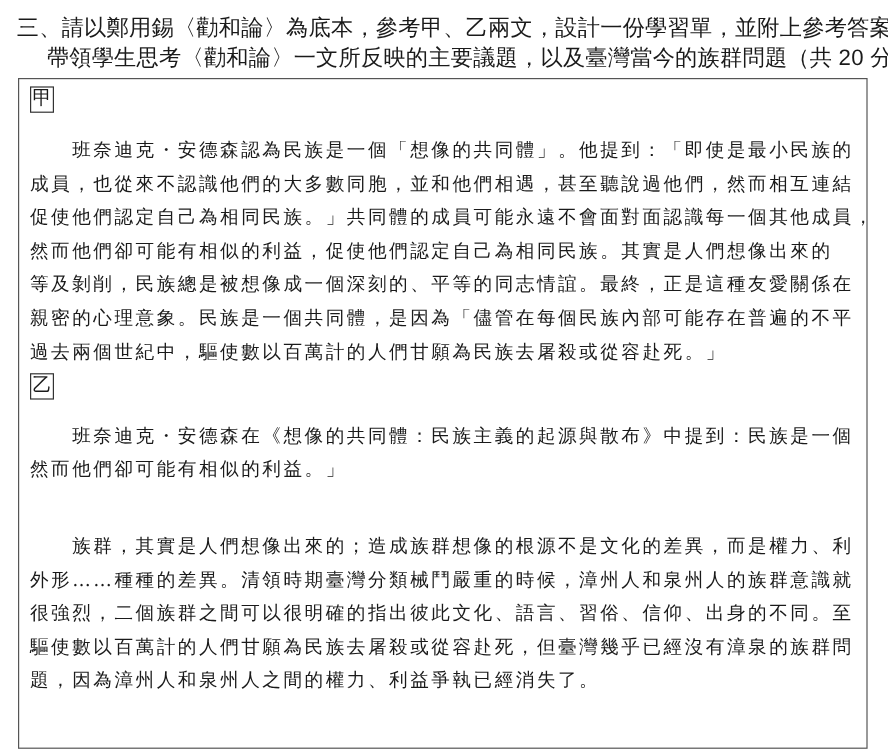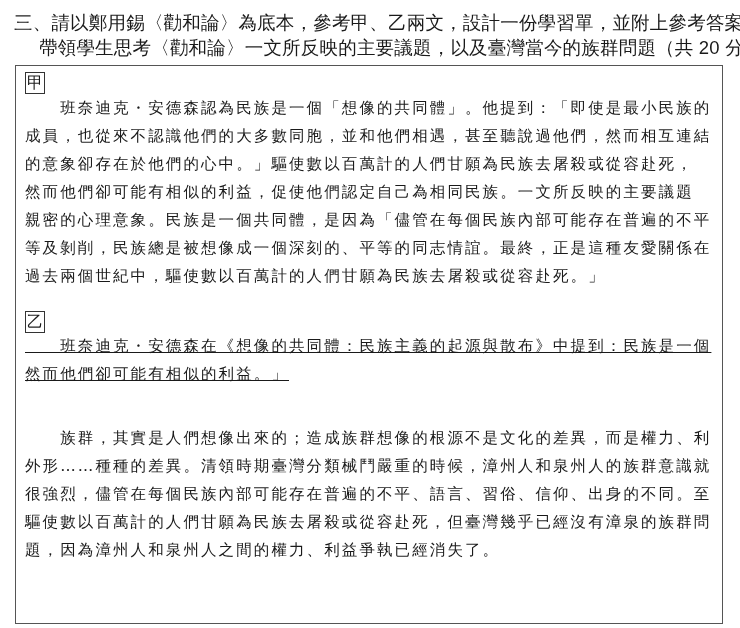--- a/index.html
+++ b/index.html
@@ -10,49 +10,49 @@
   .q1 { top:10px; }
   .q2 { top:35px; left:39px; }
   .box { position:absolute; left:15px; top:65px; width:708px; height:559px;
          border:1.5px solid #555; box-sizing:border-box; }
   .label { position:absolute; width:18px; height:20px; border:1px solid #333;
            font-family:"Liberation Sans","DejaVu Sans",sans-serif; font-size:16px;
            line-height:20px; text-align:center; }
   .label-a { left:9px; top:6px; }
   .label-b { left:9px; top:245px; }
   .para { position:absolute; left:9px; width:690px; font-size:15.5px; line-height:28px;
-          letter-spacing:2.1px; text-align:justify; }
+          letter-spacing:2.1px; text-align:justify;margin-top:17px; }
   .line { display:block; white-space:nowrap; height:28px; }
   .pa { top:28px; }
-  .pb1 { top:266px;text-decoration:underline; }
+  .pb1 { top:266px; }
   .pb2 { top:358px; }
 </style>
 </head>
 <body>
 
 <div class="q-line q1">三、請以鄭用錫〈勸和論〉為底本，參考甲、乙兩文，設計一份學習單，並附上參考答案，</div>
 <div class="q-line q2">帶領學生思考〈勸和論〉一文所反映的主要議題，以及臺灣當今的族群問題（共 20 分）</div>
 
 <div class="box">
   <div class="label label-a">甲</div>
   <div class="para pa">
     <span class="line">　　班奈迪克・安德森認為民族是一個「想像的共同體」。他提到：「即使是最小民族的</span>
     <span class="line">成員，也從來不認識他們的大多數同胞，並和他們相遇，甚至聽說過他們，然而相互連結</span>
-    <span class="line">的意象卻存在於他們的心中。」驅使數以百萬計的人們甘願為民族去屠殺或從容赴死，</span>
-    <span class="line">然而他們卻可能有相似的利益，促使他們認定自己為相同民族。一文所反映的主要議題</span>
+    <span class="line">促使他們認定自己為相同民族。」共同體的成員可能永遠不會面對面認識每一個其他成員，</span>
+    <span class="line">然而他們卻可能有相似的利益，促使他們認定自己為相同民族。其實是人們想像出來的</span>
+    <span class="line">等及剝削，民族總是被想像成一個深刻的、平等的同志情誼。最終，正是這種友愛關係在</span>
     <span class="line">親密的心理意象。民族是一個共同體，是因為「儘管在每個民族內部可能存在普遍的不平</span>
-    <span class="line">等及剝削，民族總是被想像成一個深刻的、平等的同志情誼。最終，正是這種友愛關係在</span>
     <span class="line">過去兩個世紀中，驅使數以百萬計的人們甘願為民族去屠殺或從容赴死。」</span>
   </div>
 
   <div class="label label-b">乙</div>
   <div class="para pb1">
     <span class="line">　　班奈迪克・安德森在《想像的共同體：民族主義的起源與散布》中提到：民族是一個</span>
     <span class="line">然而他們卻可能有相似的利益。」</span>
   </div>
   <div class="para pb2">
     <span class="line">　　族群，其實是人們想像出來的；造成族群想像的根源不是文化的差異，而是權力、利</span>
     <span class="line">外形……種種的差異。清領時期臺灣分類械鬥嚴重的時候，漳州人和泉州人的族群意識就</span>
-    <span class="line">很強烈，儘管在每個民族內部可能存在普遍的不平、語言、習俗、信仰、出身的不同。至</span>
+    <span class="line">很強烈，二個族群之間可以很明確的指出彼此文化、語言、習俗、信仰、出身的不同。至</span>
     <span class="line">驅使數以百萬計的人們甘願為民族去屠殺或從容赴死，但臺灣幾乎已經沒有漳泉的族群問</span>
     <span class="line">題，因為漳州人和泉州人之間的權力、利益爭執已經消失了。</span>
   </div>
 </div>
 
 </body></html>

